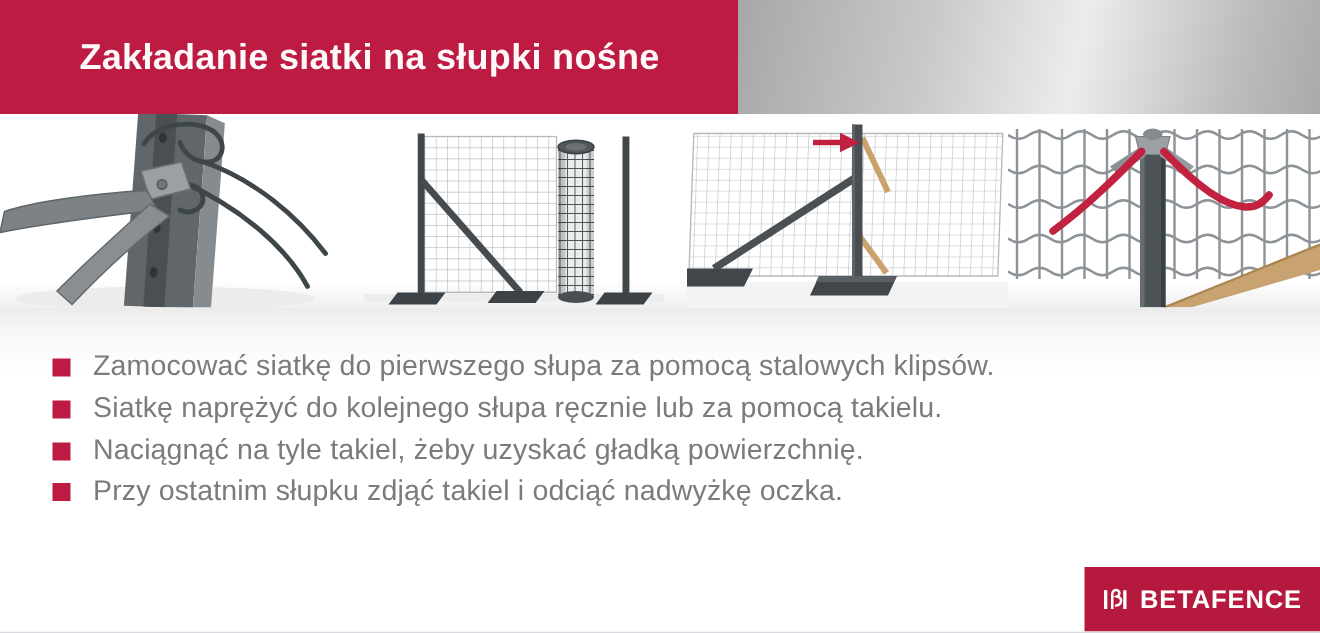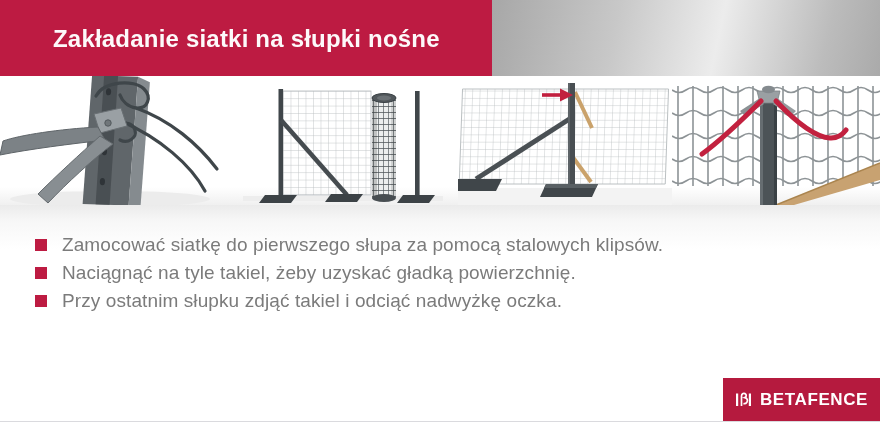--- a/index.html
+++ b/index.html
@@ -187,21 +187,21 @@
           <path d="M30,78 C52,62 72,42 89,25"></path>
           <path d="M104,25 C122,44 142,61 158,62 C166,62.5 171,58 174,54"></path>
         </g>
       </svg>
     </div>
   </div>
 
   <div class="list-area">
     <ul>
       <li><span class="bullet"></span><span>Zamocować siatkę do pierwszego słupa za pomocą stalowych klipsów.</span></li>
-      <li><span class="bullet"></span></li>
+      <li><span class="bullet"></span><span>Siatkę naprężyć do kolejnego słupa ręcznie lub za pomocą takielu.</span></li>
       <li><span class="bullet"></span><span>Naciągnąć na tyle takiel, żeby uzyskać gładką powierzchnię.</span></li>
       <li><span class="bullet"></span><span>Przy ostatnim słupku zdjąć takiel i odciąć nadwyżkę oczka.</span></li>
     </ul>
   </div>
 
   <div class="logo-box">
     <svg width="17" height="17" viewBox="0 0 17 17">
       <rect x="1" y="2.5" width="2.2" height="12.5" fill="#ffffff"></rect>
       <path d="M6.5,15 V5.2 C6.5,3 8.2,1.8 10,2.6 C11.8,3.4 11.6,5.8 9.8,6.6 C12.2,7.2 13.1,9.4 11.9,11.2 C11.1,12.4 9.6,12.9 8.4,12.5" stroke="#ffffff" stroke-width="1.7" fill="none"></path>
       <rect x="13.8" y="2.5" width="2.2" height="12.5" fill="#ffffff"></rect>

